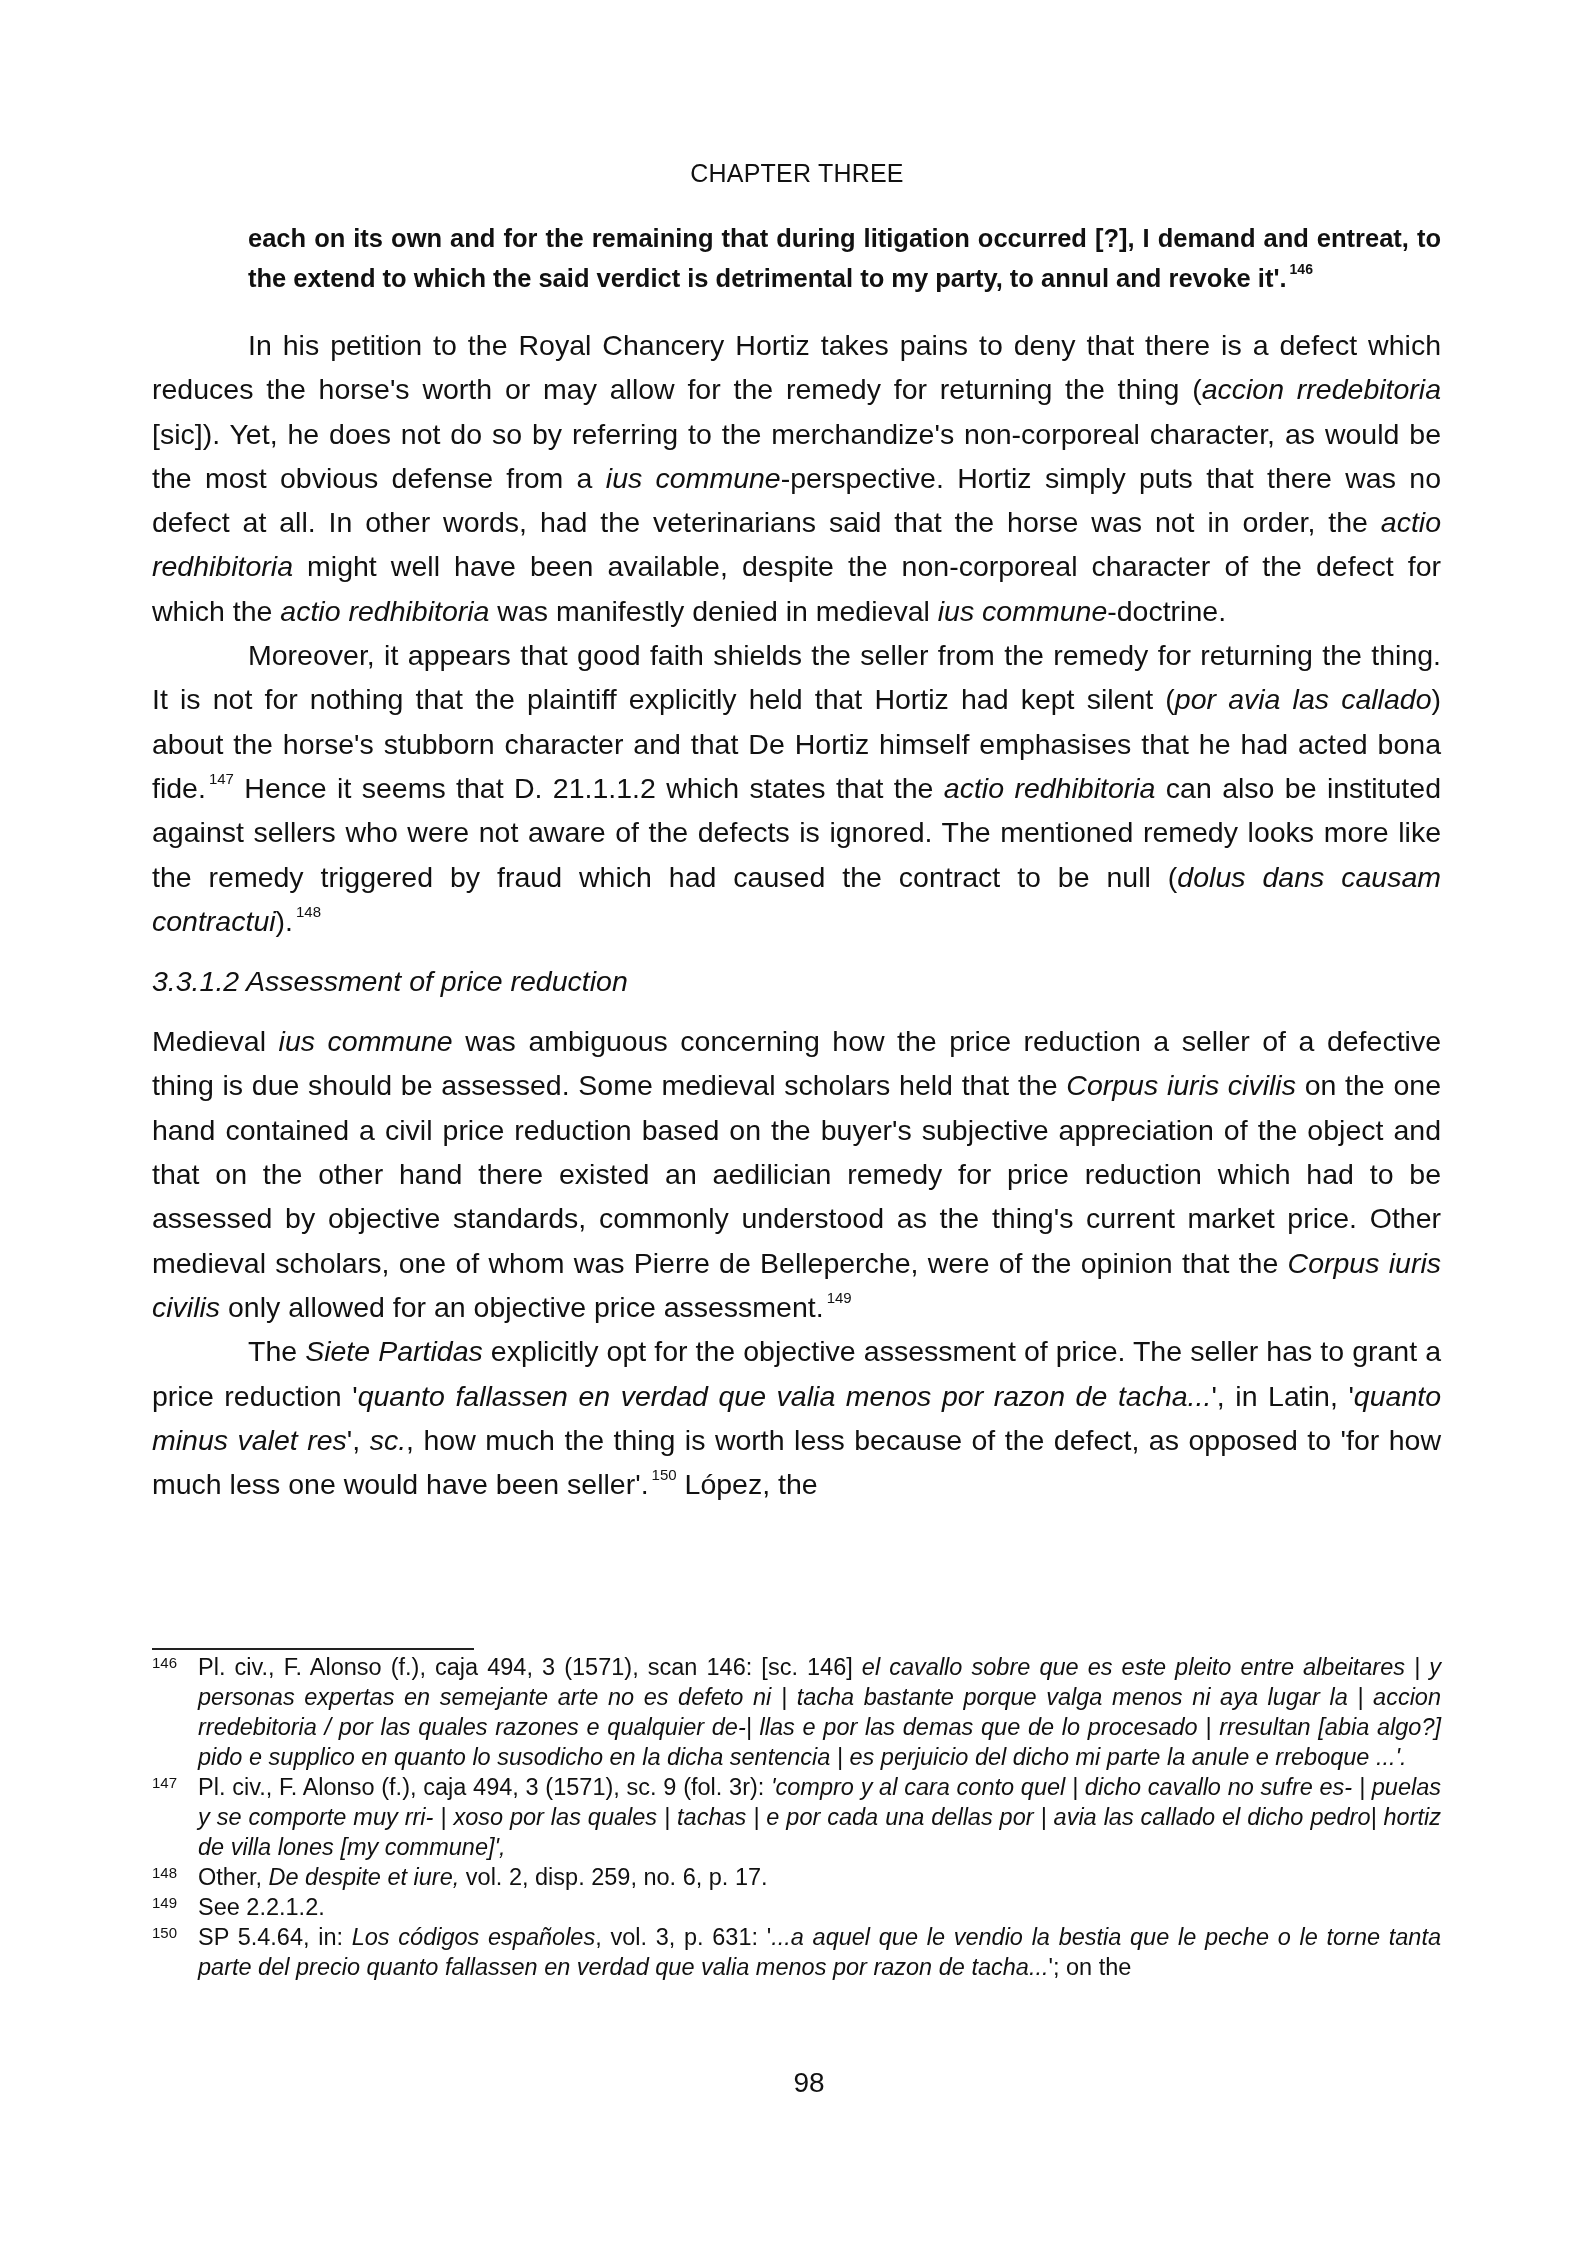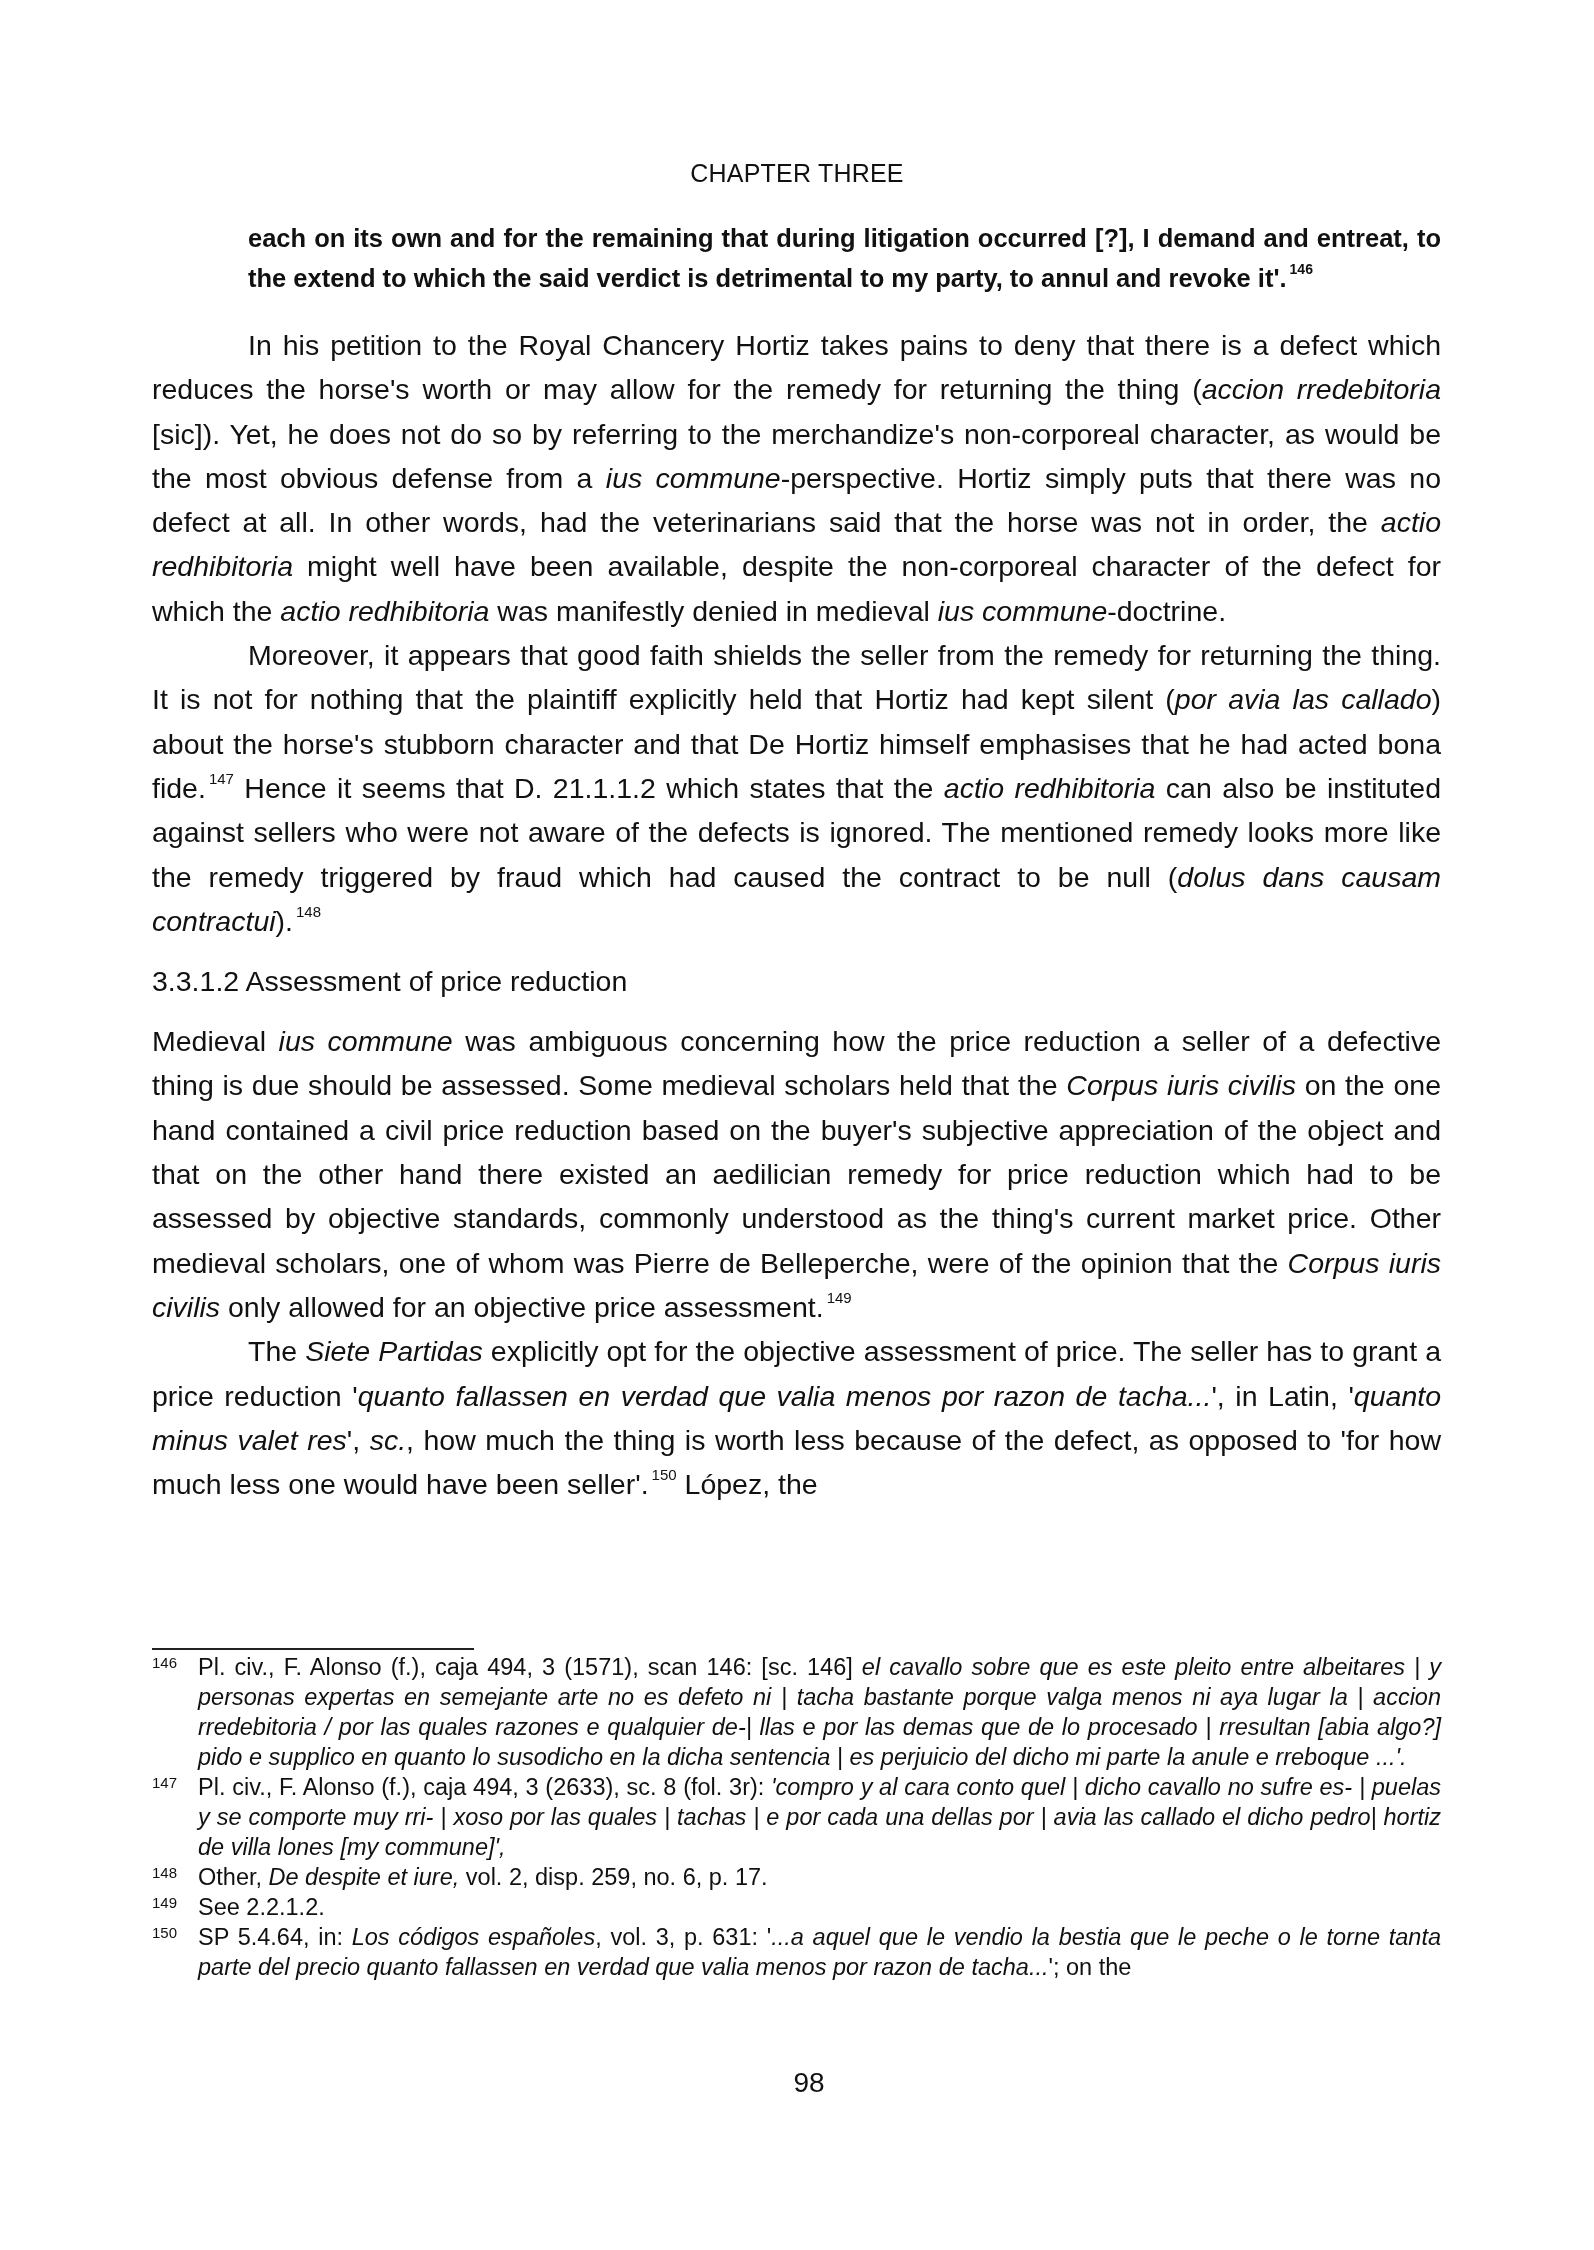--- a/index.html
+++ b/index.html
@@ -46,20 +46,21 @@
       text-align: justify;
       text-align-last: left;
     }
     .para.indent { text-indent: 96px; }
     .para.first { margin-top: 25px; }
     .heading {
       margin: 16px 0 16px 0;
       font-size: 28.5px;
       line-height: 44px;
       font-weight: normal;
+      font-style: italic;
     }
     sup {
       font-size: 15px;
       line-height: 0;
       vertical-align: 0;
       position: relative;
       top: -14px;
       margin-left: 3px;
     }
     .blockquote sup { top: -13px; font-size: 14px; }
@@ -124,21 +125,21 @@
   <p class="para indent"><span>The </span><i>Siete Partidas</i><span> explicitly opt for the objective assessment of price. The seller has to grant a price reduction '</span><i>quanto fallassen en verdad que valia menos por razon de tacha...</i><span>', in Latin, '</span><i>quanto minus valet res</i><span>', </span><i>sc.</i><span>, how much the thing is worth less because of the defect, as opposed to 'for how much less one would have been seller'.</span><sup>150</sup><span> López, the</span></p>
 </div>
 
 <div class="fn-rule"></div>
 
 <div class="footnotes">
   <div class="fn">
     <span class="fn-num">146</span><span>Pl. civ., F. Alonso (f.), caja 494, 3 (1571), scan 146: [sc. 146] </span><i>el cavallo sobre que es este pleito entre albeitares | y personas expertas en semejante arte no es defeto ni | tacha bastante porque valga menos ni aya lugar la | accion rredebitoria / por las quales razones e qualquier de-| llas e por las demas que de lo procesado | rresultan [abia  algo?] pido e supplico en quanto lo susodicho en la dicha sentencia | es perjuicio del dicho mi parte la anule e rreboque ...'.</i>
   </div>
   <div class="fn">
-    <span class="fn-num">147</span><span>Pl. civ., F. Alonso (f.), caja 494, 3 (2633), sc. 8 (fol. 3r): </span><i>'compro y al cara conto quel | dicho cavallo no sufre es- | puelas y se comporte muy rri- | xoso por las quales | tachas | e por cada una dellas por | avia las callado el dicho pedro| hortiz de villa lones [my commune]',</i>
+    <span class="fn-num">147</span><span>Pl. civ., F. Alonso (f.), caja 494, 3 (1571), sc. 9 (fol. 3r): </span><i>'compro y al cara conto quel | dicho cavallo no sufre es- | puelas y se comporte muy rri- | xoso por las quales | tachas | e por cada una dellas por | avia las callado el dicho pedro| hortiz de villa lones [my commune]',</i>
   </div>
   <div class="fn">
     <span class="fn-num">148</span><span>Other, </span><i>De despite et iure,</i><span> vol. 2, disp. 259, no. 6, p. 17.</span>
   </div>
   <div class="fn">
     <span class="fn-num">149</span><span>See 2.2.1.2.</span>
   </div>
   <div class="fn">
     <span class="fn-num">150</span><span>SP 5.4.64, in: </span><i>Los códigos españoles</i><span>, vol. 3, p. 631: '</span><i>...a aquel que le vendio la bestia que le peche o le torne tanta parte del precio quanto fallassen en verdad que valia menos por razon de tacha...</i><span>'; on the</span>
   </div>

